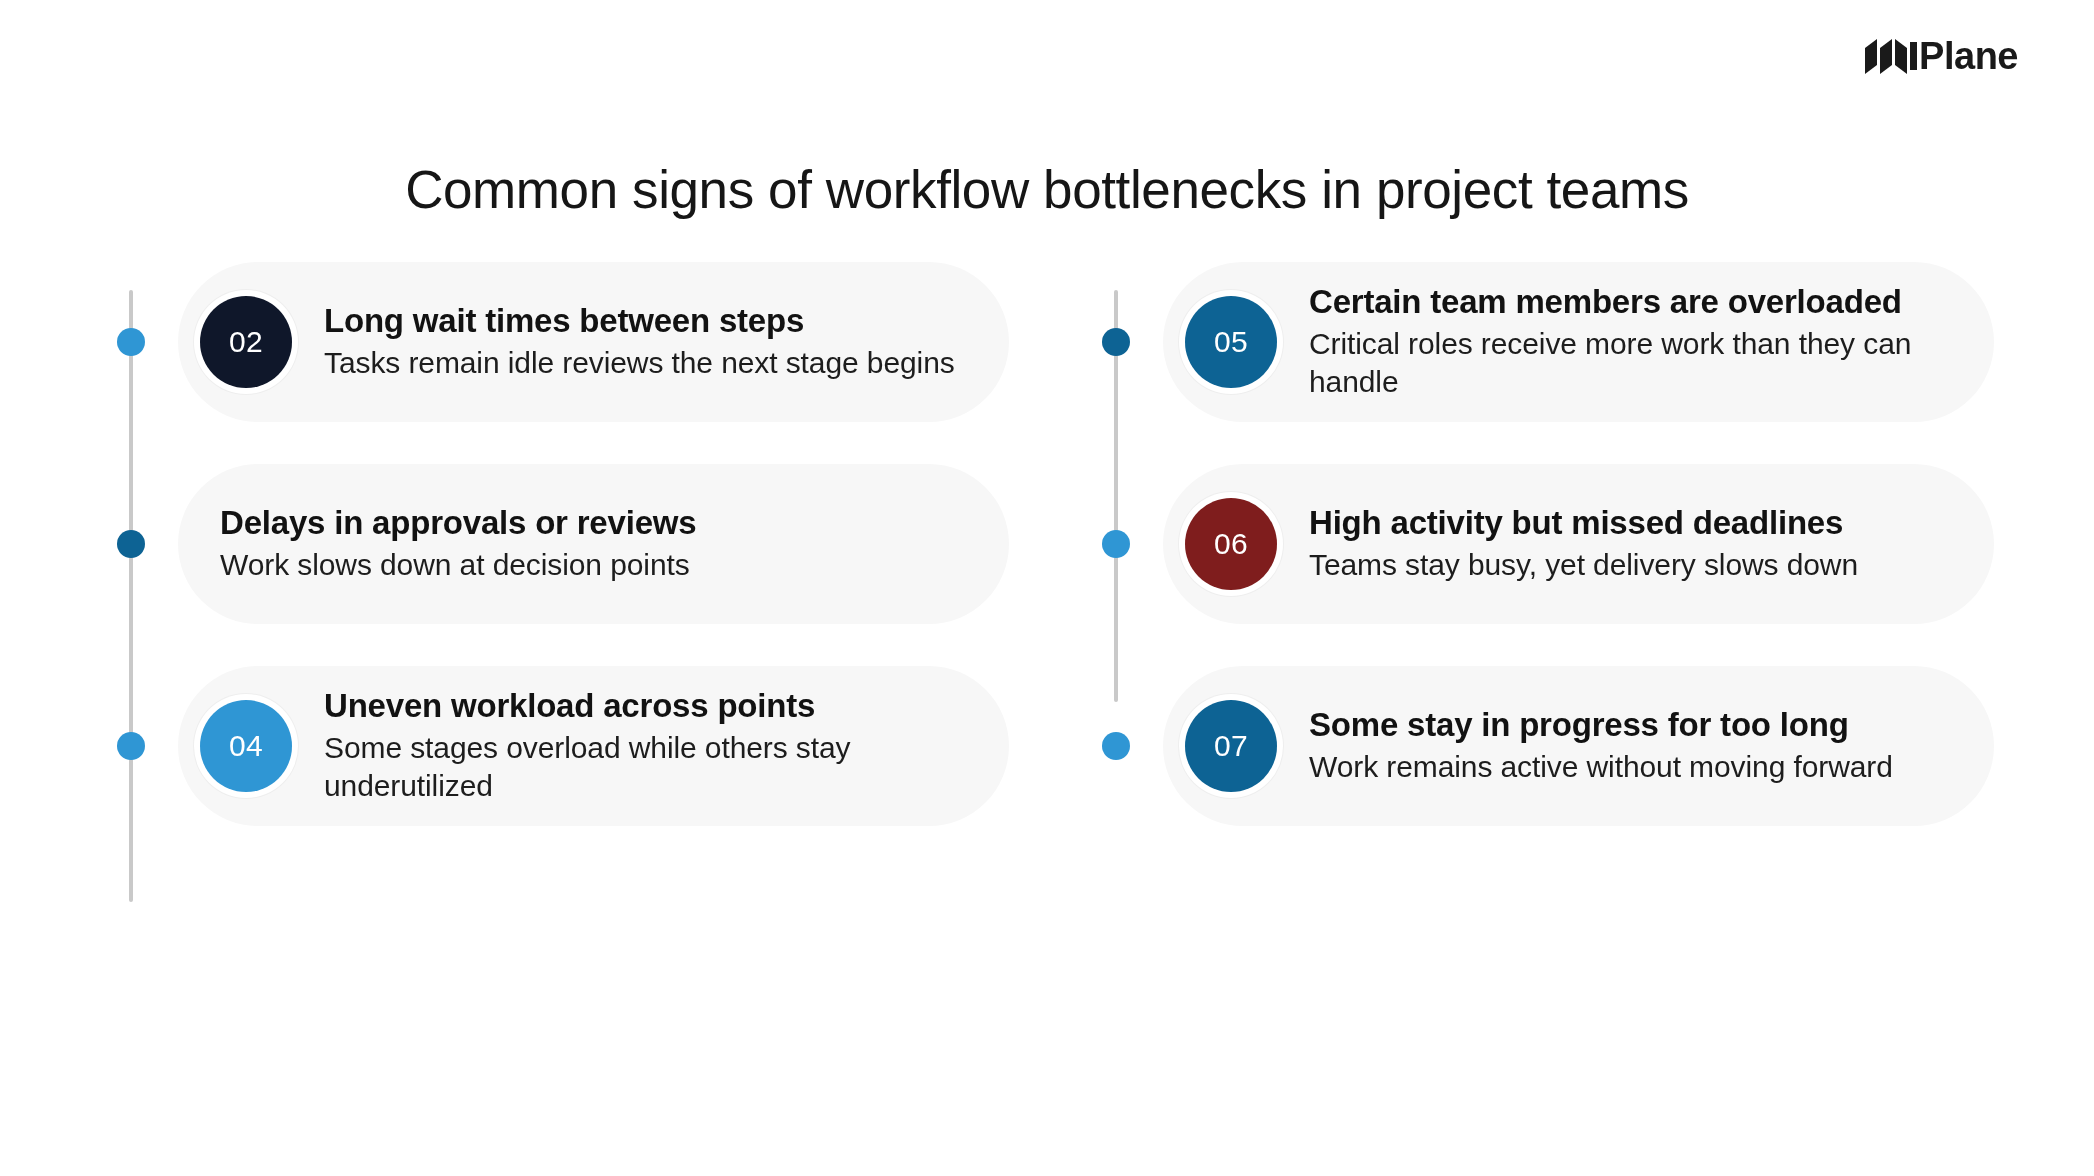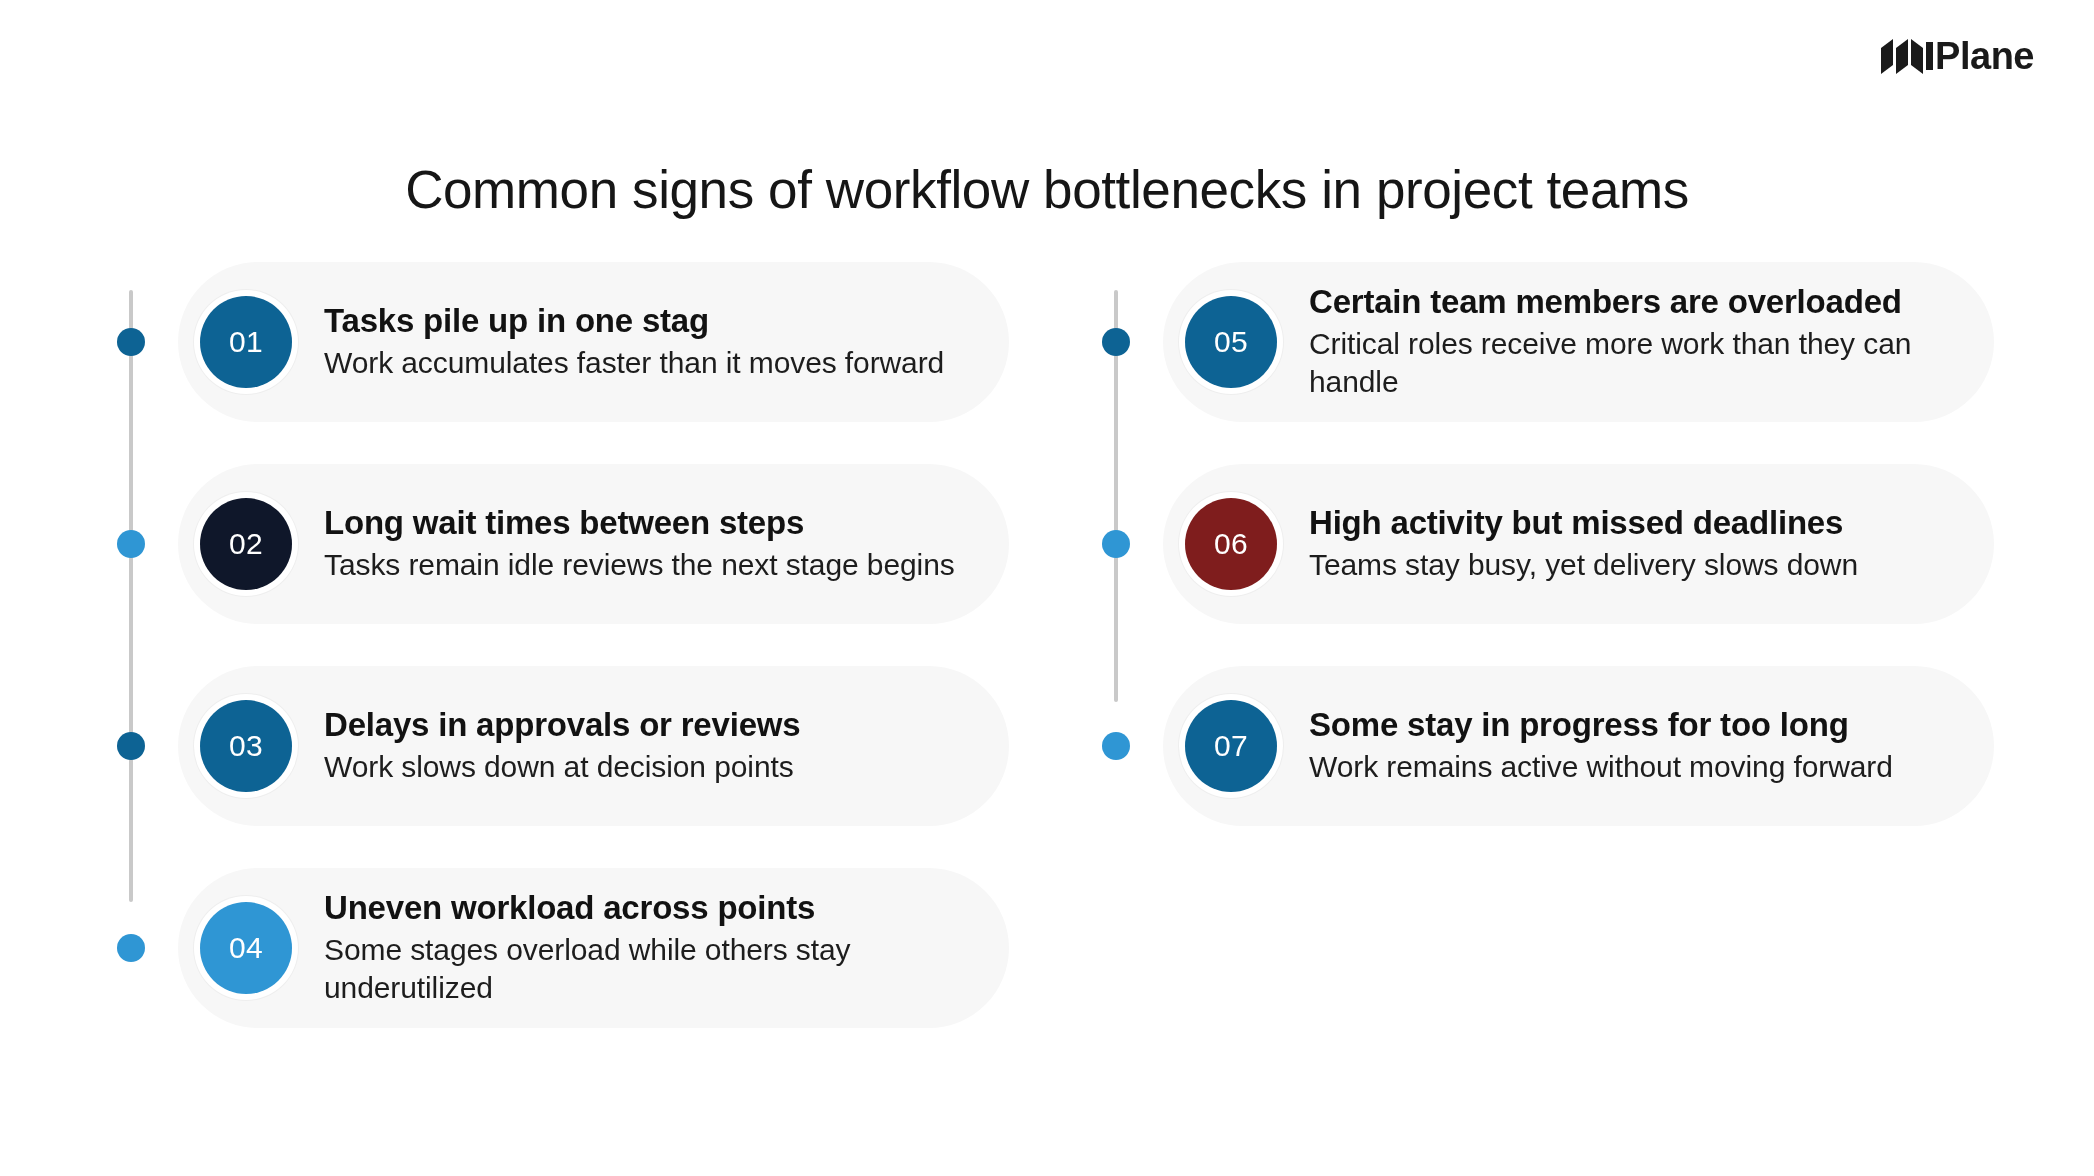--- a/index.html
+++ b/index.html
@@ -16,21 +16,21 @@
     position: relative;
     width: 2094px;
     height: 1176px;
     background: #ffffff;
   }
 
   
   .brand {
     position: absolute;
     top: 36px;
-    right: 60px;
+    right: 76px;
     display: flex;
     align-items: center;
     gap: 0;
     justify-content: center;
   }
   .brand-mark {
     width: 56px;
     height: 40px;
     display: block;
   }
@@ -179,58 +179,39 @@
     <span class="brand-name">Plane</span>
   </div>
 
   <h1 class="page-title">Common signs of workflow bottlenecks in project teams</h1>
 
   <div class="columns">
 
     <div class="column left">
       <div class="rail col-left"></div>
 
-      <div class="item">
-        <span class="dot" style="background:#0d6394"></span>
-        <div class="card">
-          <div class="badge-wrap">
-            <div class="badge" style="background:#0d6394">
-              <span>01</span>
-            </div>
-          </div>
-          <div class="text">
-            <div class="card-title">Tasks pile up in one stag</div>
-            <div class="card-desc">Work accumulates faster than it moves forward</div>
-          </div>
-        </div>
-      </div>
 
       <div class="item">
         <span class="dot" style="background:#2f96d4"></span>
         <div class="card">
           <div class="badge-wrap">
             <div class="badge" style="background:#0f172a">
               <span>02</span>
             </div>
           </div>
           <div class="text">
             <div class="card-title">Long wait times between steps</div>
             <div class="card-desc">Tasks remain idle reviews the next stage begins</div>
           </div>
         </div>
       </div>
 
       <div class="item">
         <span class="dot" style="background:#0d6394"></span>
         <div class="card">
-          <div class="badge-wrap">
-            <div class="badge" style="background:#0d6394">
-              <span>03</span>
-            </div>
-          </div>
           <div class="text">
             <div class="card-title">Delays in approvals or reviews</div>
             <div class="card-desc">Work slows down at decision points</div>
           </div>
         </div>
       </div>
 
       <div class="item">
         <span class="dot" style="background:#2f96d4"></span>
         <div class="card">

